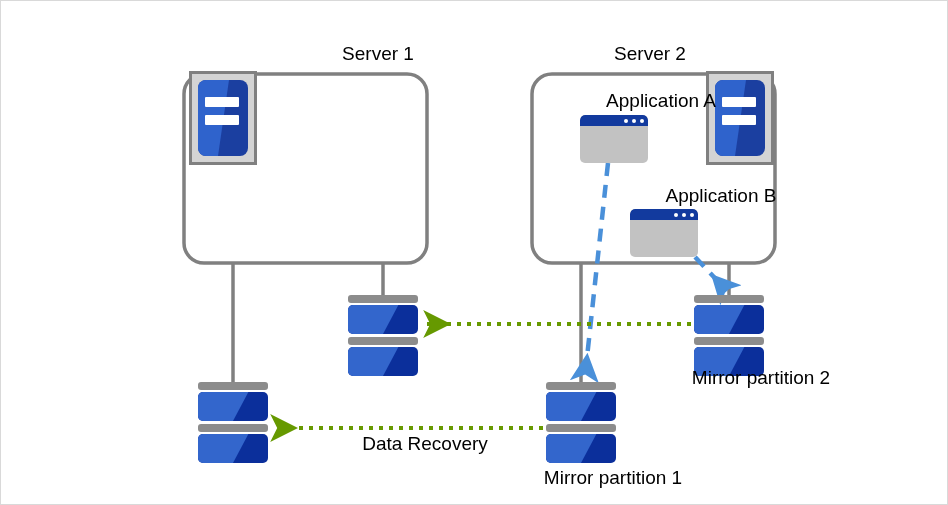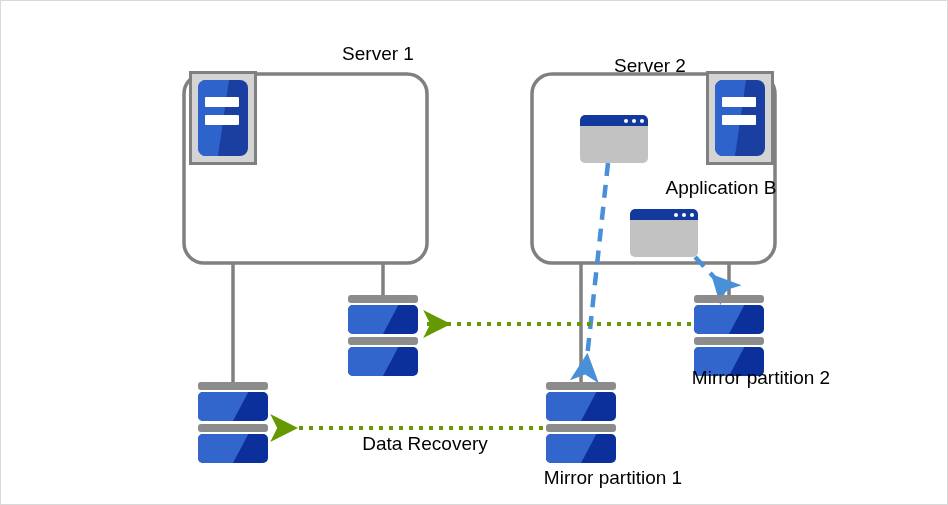--- a/index.html
+++ b/index.html
@@ -158,45 +158,46 @@
 
     <line x1="679" y1="240" x2="726" y2="290" stroke="#4a90d9" stroke-width="4.5" stroke-dasharray="13 9" marker-end="url(#arrow-blue)"></line>
 
     <line x1="690" y1="323" x2="425" y2="323" stroke="#669900" stroke-width="4" stroke-dasharray="4 6" stroke-linecap="butt" marker-end="url(#arrow-green)"></line>
 
     <line x1="542" y1="427" x2="272" y2="427" stroke="#669900" stroke-width="4" stroke-dasharray="4 6" stroke-linecap="butt" marker-end="url(#arrow-green)"></line>
   </svg>
 
   <div class="lbl lbl-center" style="left:345px; top:42px;">Server 1</div>
 
-  <div class="lbl lbl-center" style="left:617px; top:54px;">Server 2</div>
+  <div class="lbl lbl-center" style="left:617px; top:42px;">Server 2</div>
 
   <div class="server-icon" style="left:188px; top:70px; width:68px; height:94px;">
     <div class="body">
       <div class="bar b1"></div>
       <div class="bar b2"></div>
     </div>
   </div>
 
   <div class="server-icon" style="left:705px; top:70px; width:68px; height:94px;">
     <div class="body">
       <div class="bar b1"></div>
       <div class="bar b2"></div>
     </div>
   </div>
 
+  <div class="lbl lbl-center" style="left:628px; top:89px;">Application A</div>
   <div class="app-window" style="left:579px; top:114px; width:68px; height:48px;">
     <div class="titlebar">
       <span class="dot d1"></span>
       <span class="dot d2"></span>
       <span class="dot d3"></span>
     </div>
   </div>
 
-  <div class="lbl lbl-center" style="left:688px; top:176px;">Application B</div>
+  <div class="lbl lbl-center" style="left:688px; top:184px;">Application B</div>
   <div class="app-window" style="left:629px; top:208px; width:68px; height:48px;">
     <div class="titlebar">
       <span class="dot d1"></span>
       <span class="dot d2"></span>
       <span class="dot d3"></span>
     </div>
   </div>
 
   <div class="disk-stack" style="left:347px; top:294px; width:70px;">
     <div class="disk-unit">

